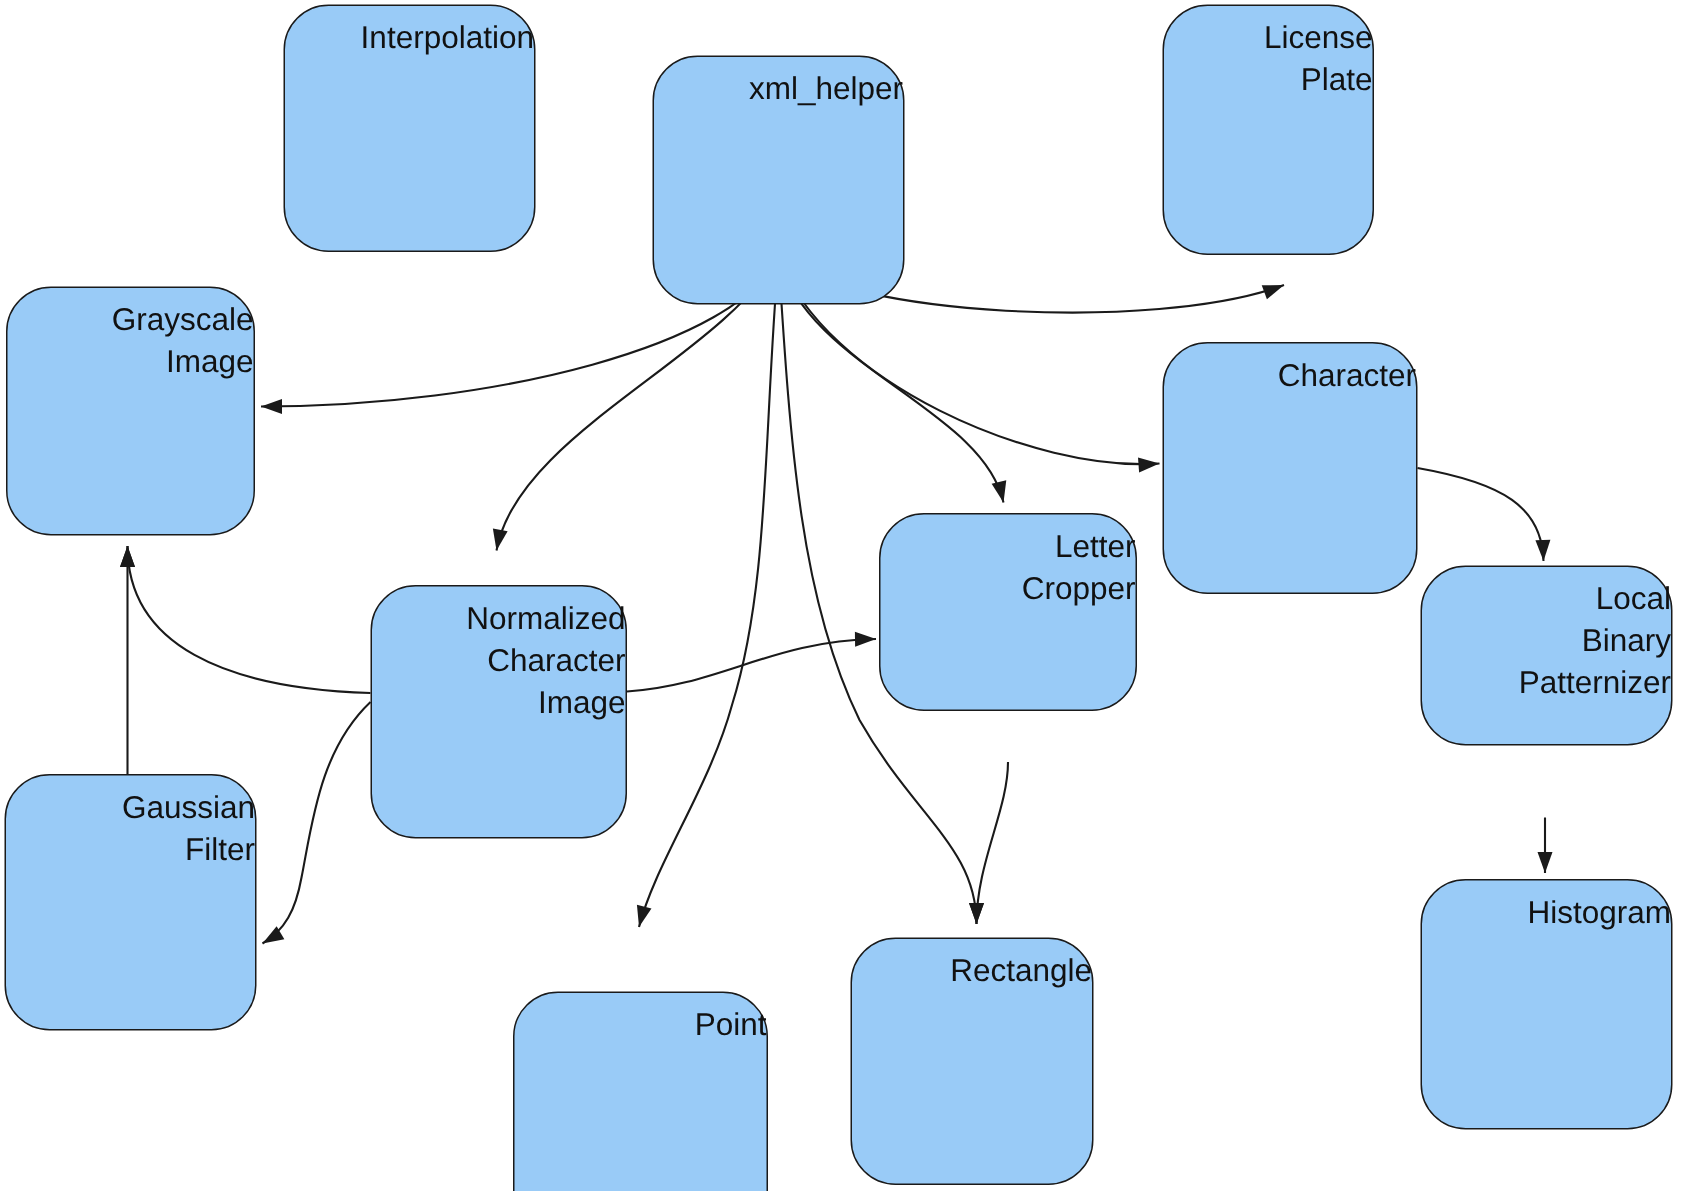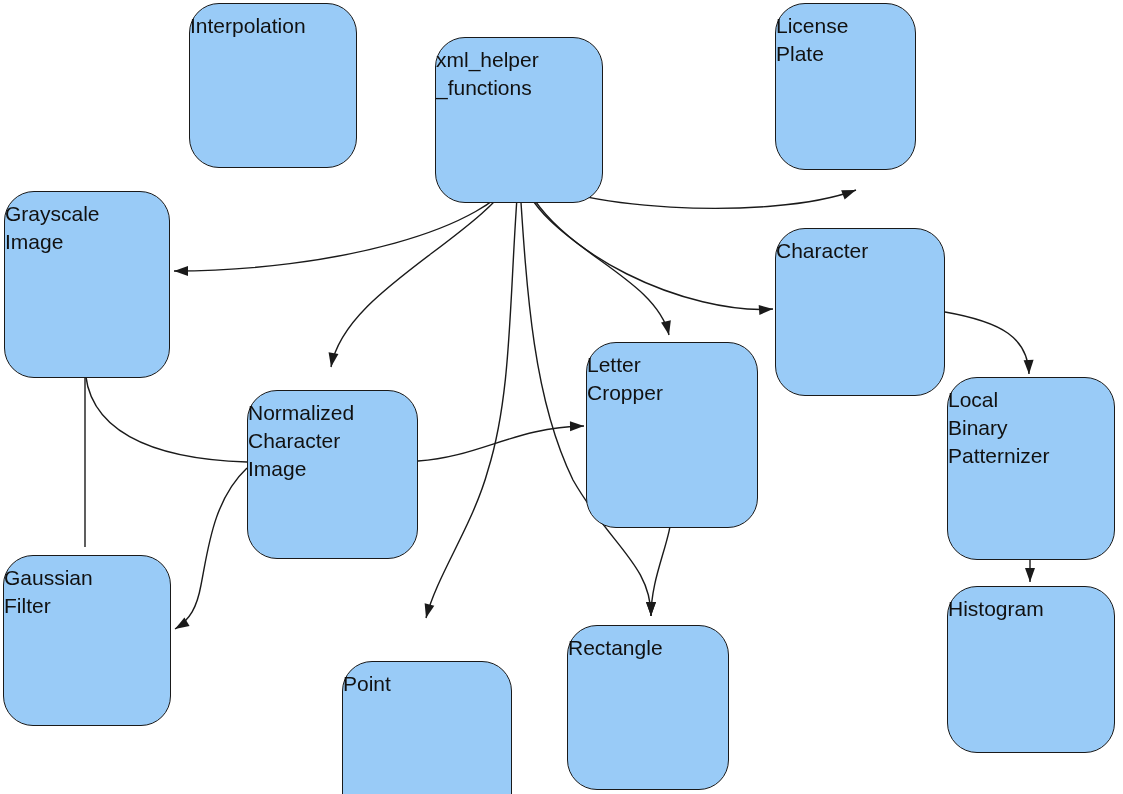--- a/index.html
+++ b/index.html
@@ -23,21 +23,21 @@
   }
   .node {
     position: absolute;
     box-sizing: border-box;
     background: var(--node-fill, #99CBF7);
     border: 1.7px solid var(--node-border, #1a1a1a);
     border-radius: 30px;
     color: var(--text-color, #111111);
     font-size: 21px;
     line-height: 28px;
-    text-align: left;
+    text-align: right;
     padding-top: 8px;
   }
   .node .line {
     display: block;
     white-space: pre;
   }
 </style>
 </head>
 <body>
 
@@ -62,48 +62,47 @@
       <path d="M672,508 C672,540 651,575 651,616" fill="none" stroke="#1a1a1a" stroke-width="1.4" marker-end="url(#arrowhead)"></path>
       <path d="M945,312 C1002,322 1028,338 1029,374" fill="none" stroke="#1a1a1a" stroke-width="1.4" marker-end="url(#arrowhead)"></path>
       <path d="M1030,545 L1030,582" fill="none" stroke="#1a1a1a" stroke-width="1.4" marker-end="url(#arrowhead)"></path>
     </svg>
 
 <div class="node" style="left: 189px; top: 3px; width: 168px; height: 165px;">
       <span class="line">Interpolation</span>
     </div>
     <div class="node" style="left: 435px; top: 5px; width: 168px; height: 166px; margin-top: 32px;">
       <span class="line">xml_helper</span>
-      <span class="line">_functions</span>
     </div>
     <div class="node" style="left: 775px; top: 3px; width: 141px; height: 167px;">
       <span class="line">License</span>
       <span class="line">Plate</span>
     </div>
-    <div class="node" style="left: 4px; top: 191px; width: 166px; height: 187px;">
+    <div class="node" style="left: 4px; top: 191px; width: 166px; height: 166px;">
       <span class="line">Grayscale</span>
       <span class="line">Image</span>
     </div>
     <div class="node" style="left: 775px; top: 228px; width: 170px; height: 168px;">
       <span class="line">Character</span>
     </div>
-    <div class="node" style="left: 586px; top: 342px; width: 172px; height: 186px;">
+    <div class="node" style="left: 586px; top: 342px; width: 172px; height: 132px;">
       <span class="line">Letter</span>
       <span class="line">Cropper</span>
     </div>
     <div class="node" style="left: 247px; top: 378px; width: 171px; height: 169px; margin-top: 12px;">
       <span class="line">Normalized</span>
       <span class="line">Character</span>
       <span class="line">Image</span>
     </div>
-    <div class="node" style="left: 947px; top: 377px; width: 168px; height: 183px;">
+    <div class="node" style="left: 947px; top: 377px; width: 168px; height: 120px;">
       <span class="line">Local</span>
       <span class="line">Binary</span>
       <span class="line">Patternizer</span>
     </div>
-    <div class="node" style="left: 3px; top: 555px; width: 168px; height: 171px;">
+    <div class="node" style="left: 3px; top: 516px; width: 168px; height: 171px;">
       <span class="line">Gaussian</span>
       <span class="line">Filter</span>
     </div>
     <div class="node" style="left: 947px; top: 586px; width: 168px; height: 167px;">
       <span class="line">Histogram</span>
     </div>
     <div class="node" style="left: 342px; top: 661px; width: 170px; height: 166px;">
       <span class="line">Point</span>
     </div>
     <div class="node" style="left: 567px; top: 625px; width: 162px; height: 165px;">

